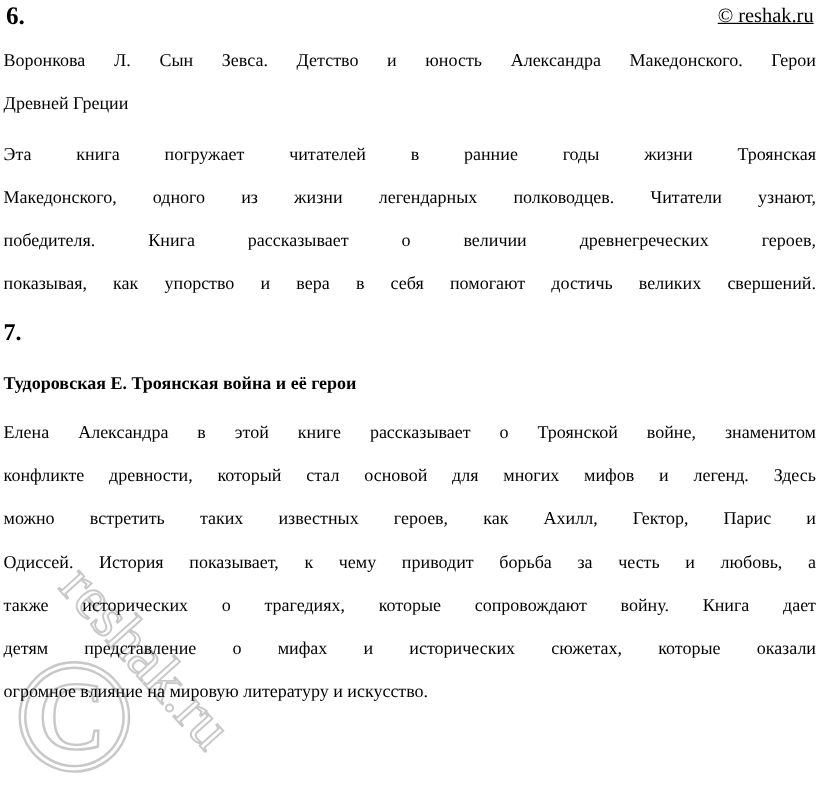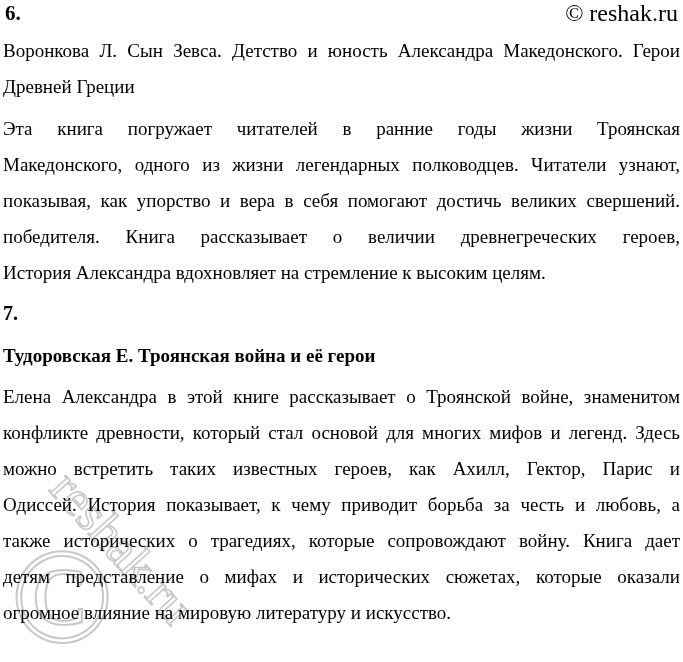--- a/index.html
+++ b/index.html
@@ -29,33 +29,34 @@
     display: flex;
     justify-content: space-between;
     align-items: flex-start;
   }
   .secnum {
     font-weight: bold;
     font-size: 21px;
     line-height: 24px;
   }
   .copyright {
-    font-size: 24px;
+    font-size: 17px;
     line-height: 24px;
+    text-decoration: underline;
   }
   .content {
     position: absolute;
     top: 0; left: 3px; right: 3px;
     z-index: 1;
     padding-top: 33px;
   }
   .ln {
     height: 36px;
     line-height: 36px;
-    font-size: 19px;
+    font-size: 15px;
     white-space: normal;
     overflow: visible;
   }
   .ln.j {
     text-align: justify;
     text-align-last: justify;
   }
   .para1 { margin-top: 6px; }
   .h7 {
     margin-top: 4px;
@@ -82,23 +83,22 @@
   </div>
 
   <div class="content">
     <div class="title1">
         <div class="ln j">Воронкова Л. Сын Зевса. Детство и юность Александра Македонского. Герои</div>
         <div class="ln">Древней Греции</div>
       </div>
     <div class="para1">
         <div class="ln j">Эта книга погружает читателей в ранние годы жизни Троянская</div>
         <div class="ln j">Македонского, одного из жизни легендарных полководцев. Читатели узнают,</div>
+        <div class="ln j">победителя. Книга рассказывает о величии древнегреческих героев,</div>
         <div class="ln j">показывая, как упорство и вера в себя помогают достичь великих свершений.</div>
-        <div class="ln j">победителя. Книга рассказывает о величии древнегреческих героев,</div>
-        <div class="ln">История Александра вдохновляет на стремление к высоким целям.</div>
       </div>
     <div class="secnum h7">7.</div>
     <div class="title2">
         <div class="ln">Тудоровская Е. Троянская война и её герои</div>
       </div>
     <div class="para2">
         <div class="ln j">Елена Александра в этой книге рассказывает о Троянской войне, знаменитом</div>
         <div class="ln j">конфликте древности, который стал основой для многих мифов и легенд. Здесь</div>
         <div class="ln j">можно встретить таких известных героев, как Ахилл, Гектор, Парис и</div>
         <div class="ln j">Одиссей. История показывает, к чему приводит борьба за честь и любовь, а</div>

